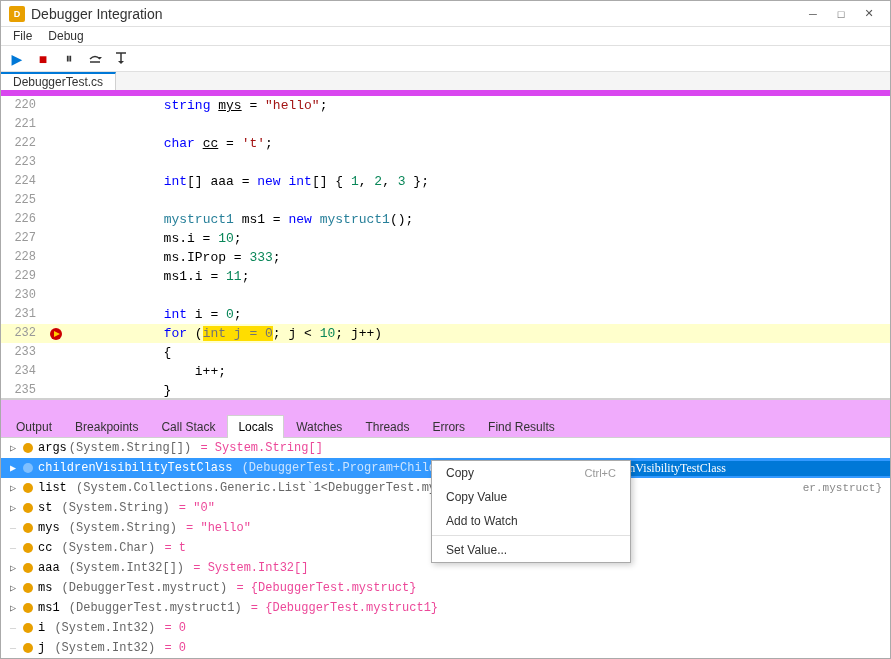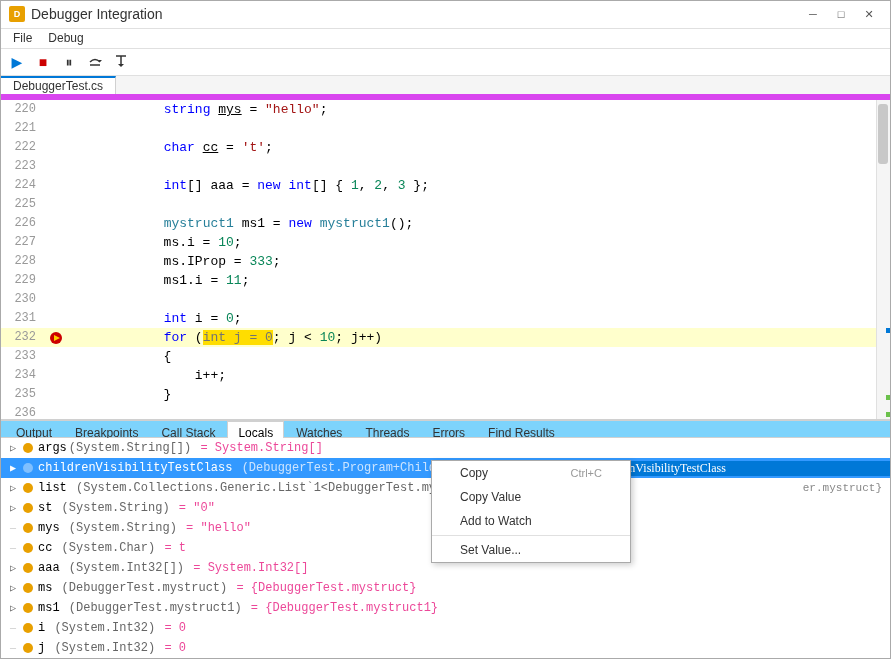--- a/index.html
+++ b/index.html
@@ -70,20 +70,21 @@
       border-top: 2px solid #0078d7;
     }
 
     
     .code-area {
       background: #fff;
       height: 340px;
       overflow: hidden;
       position: relative;
       display: flex;
+      flex-direction: column;
     }
     .code-scroll {
       flex: 1;
       overflow: hidden;
       position: relative;
     }
     .code-lines {
       font-family: 'Consolas', 'Courier New', monospace;
       font-size: 13px;
       line-height: 19px;
@@ -128,23 +129,24 @@
       width: 14px;
       background: #f5f5f5;
       border-left: 1px solid #e0e0e0;
       position: relative;
       display: flex;
       flex-direction: column;
     }
 
     
     .bottom-tab-bar {
-      background: #7dd3fc;
-      display: flex;
-      height: 18px;
+      background: #f0abfc;
+      display: flex;
+      align-items: flex-end;
+      height: 39px;
       border-top: 1px solid #d0d0d0;
       border-bottom: 1px solid #d0d0d0;
       padding: 0 4px;
       gap: 1px;
     }
     .bottom-tab {
       padding: 4px 10px;
       font-size: 12px;
       color: #333;
       cursor: pointer;
@@ -215,21 +217,21 @@
       box-shadow: 2px 2px 6px rgba(0,0,0,0.2);
       width: 200px;
       z-index: 100;
       top: 28px;
       left: 430px;
     }
     .ctx-item {
       display: flex;
       align-items: center;
       justify-content: space-between;
-      padding: 5px 28px;
+      padding: 5px 14px;
       font-size: 12px;
       color: #333;
       cursor: pointer;
     }
     .ctx-item .shortcut { color: #999; font-size: 11px; }
     .ctx-sep { height: 1px; background: #e0e0e0; margin: 2px 0; }
 
     
     .bottom-section {
       display: flex;

